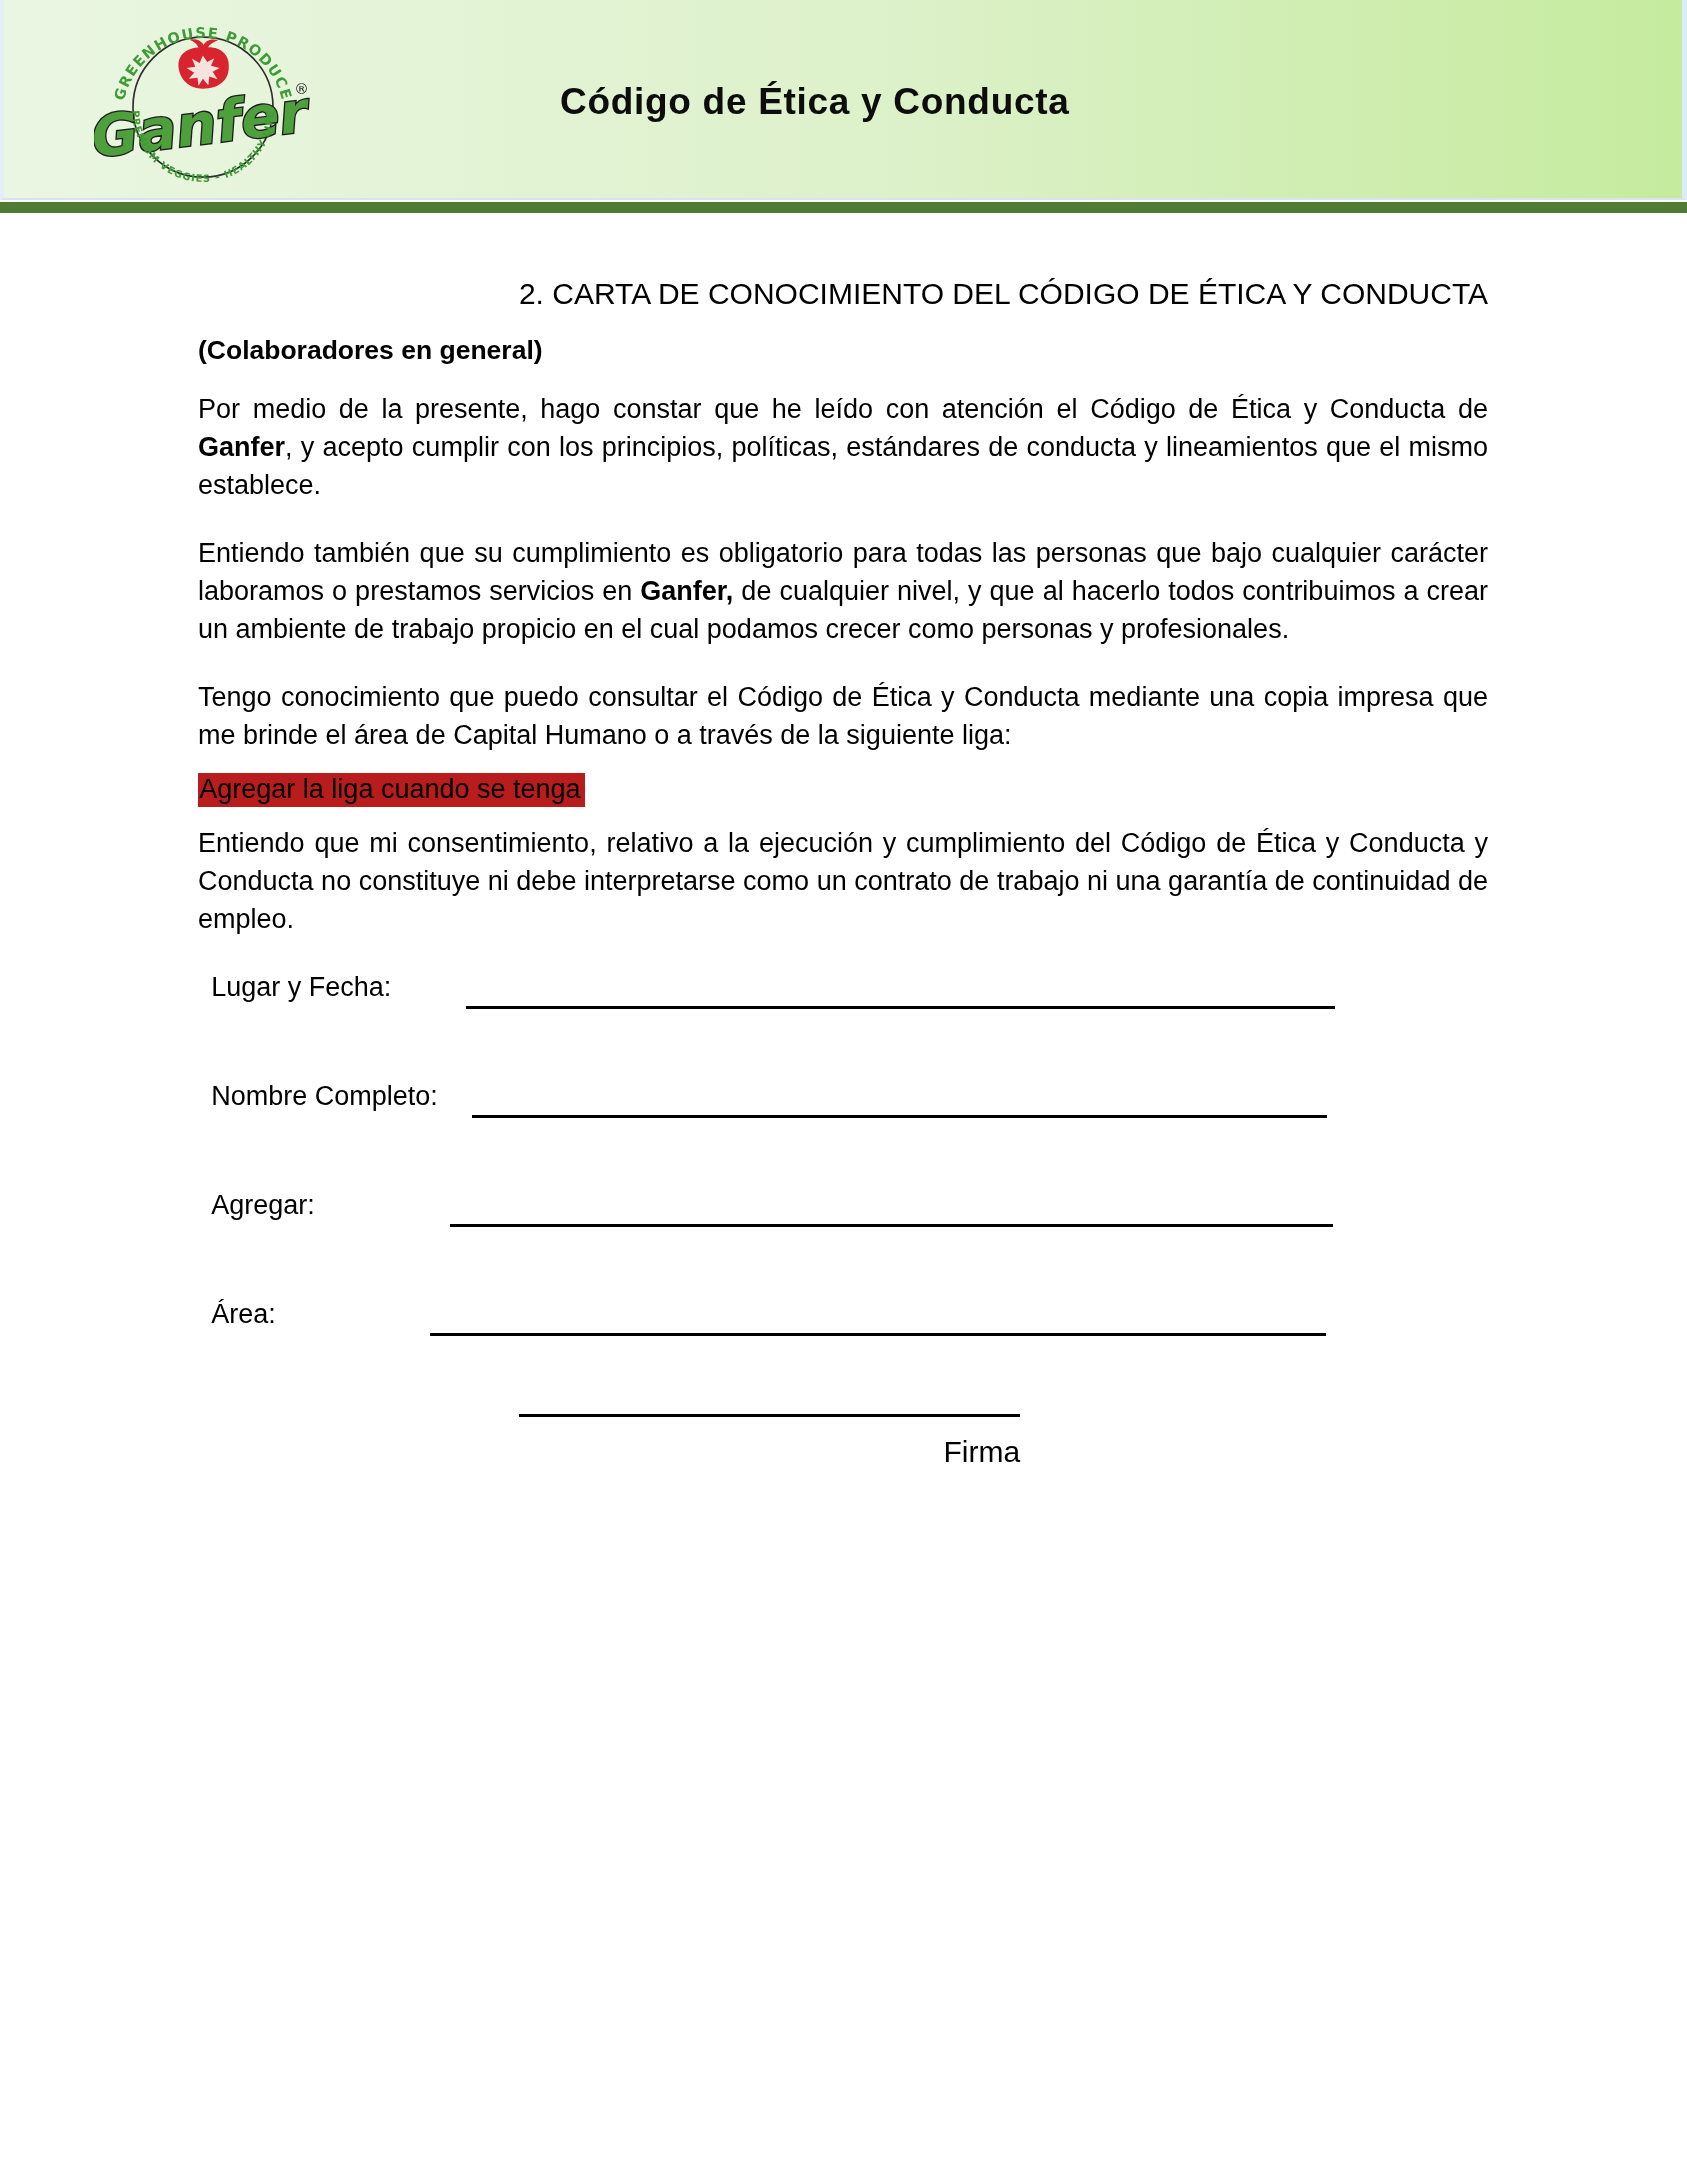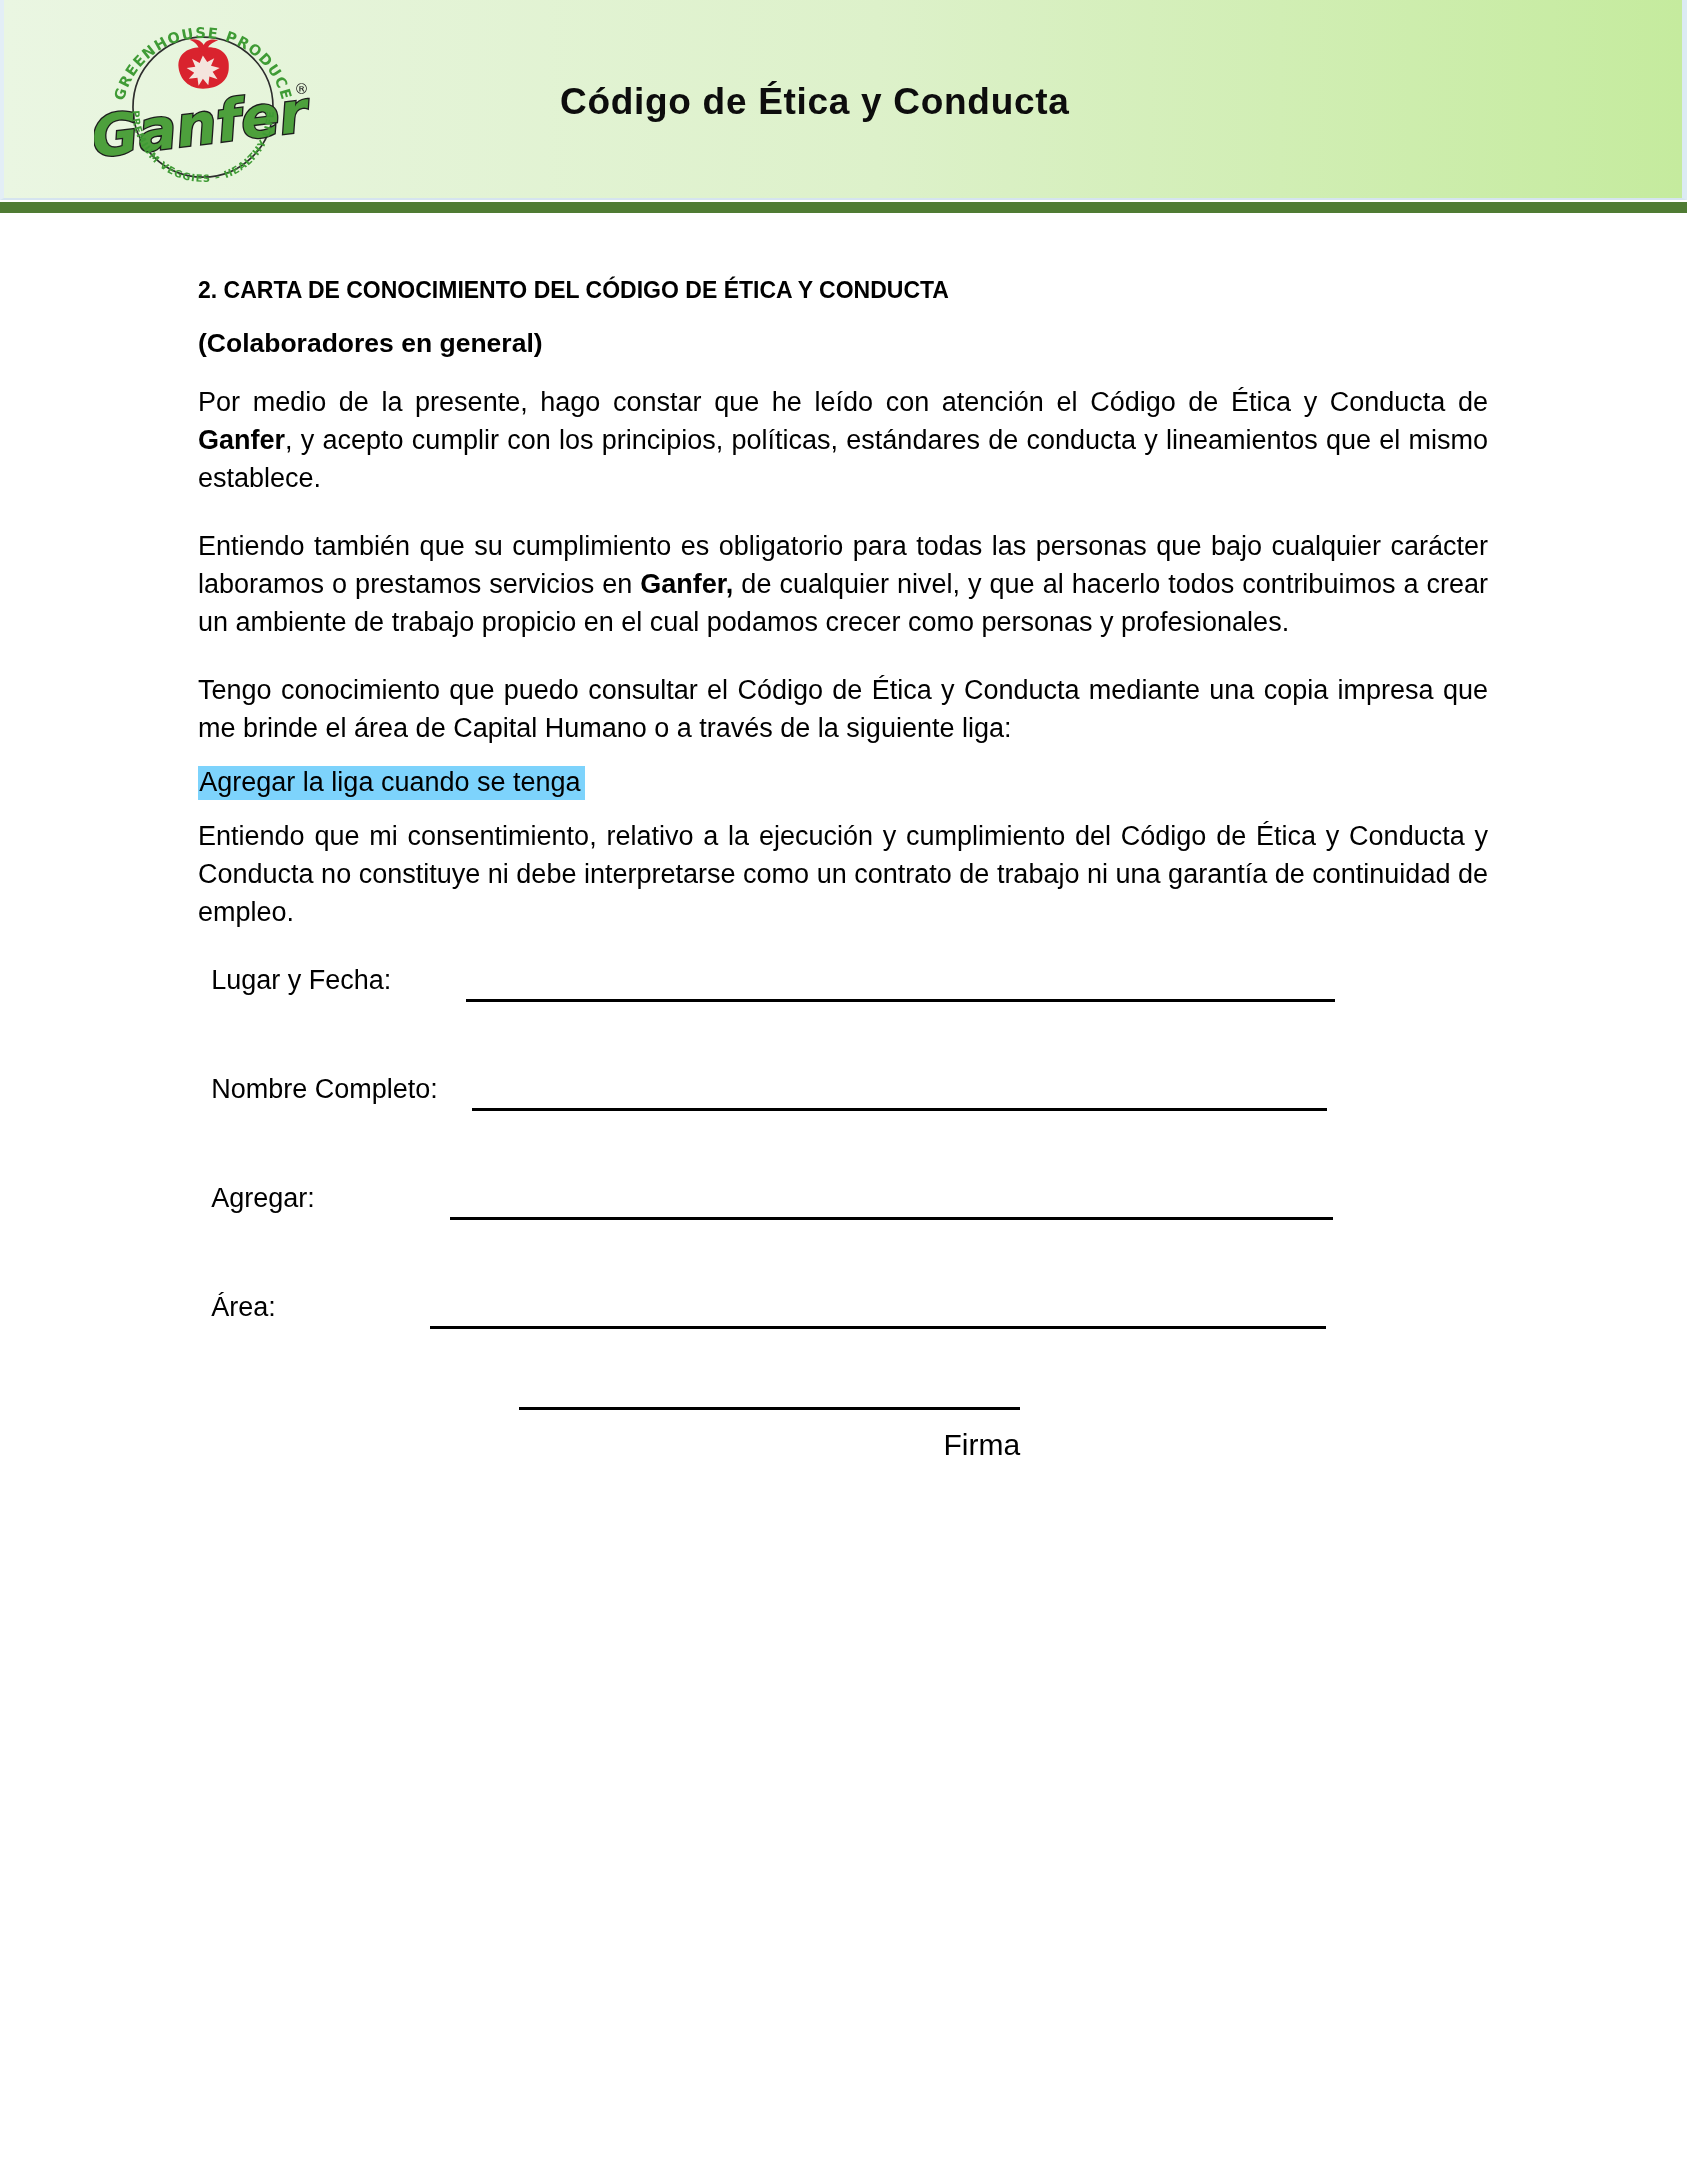--- a/index.html
+++ b/index.html
@@ -31,33 +31,33 @@
     font-size:37px;font-weight:bold;letter-spacing:0.7px;
     color:#0d0d0d;white-space:nowrap;
   }
   .logo{position:absolute;left:90px;top:13.2px;}
 
   
   .content{
     position:absolute;left:198px;top:277px;width:1290px;
   }
   .section-heading{
-    font-size:23px;font-weight:bold;margin:0 0 24px 0;letter-spacing:0;
+    font-size:30px;font-weight:normal;margin:0 0 24px 0;letter-spacing:0;text-align:right;
   }
   .sub-heading{
     font-size:26.5px;font-weight:bold;text-align:left;margin:0 0 24px 0;
   }
   p.body-par{
     font-size:27px;line-height:38px;text-align:justify;
     margin:0 0 30px 0;
   }
   p.tight{margin-bottom:16px;}
   .hl-par{margin:0 0 16px 0;font-size:27px;line-height:38px;}
   .hl-par mark{
-    background:#7dd3fc;color:#000;padding:1.3px 4px 2.6px 1.3px;
+    background:#b91c1c;color:#000;padding:1.3px 4px 2.6px 1.3px;
   }
   .seg-b{font-weight:bold;}
 
   
   .form{margin-left:13.2px;}
   .form-row{
     display:flex;align-items:flex-end;margin-bottom:71px;
   }
   .form-label{
     font-size:27px;line-height:38px;white-space:nowrap;

